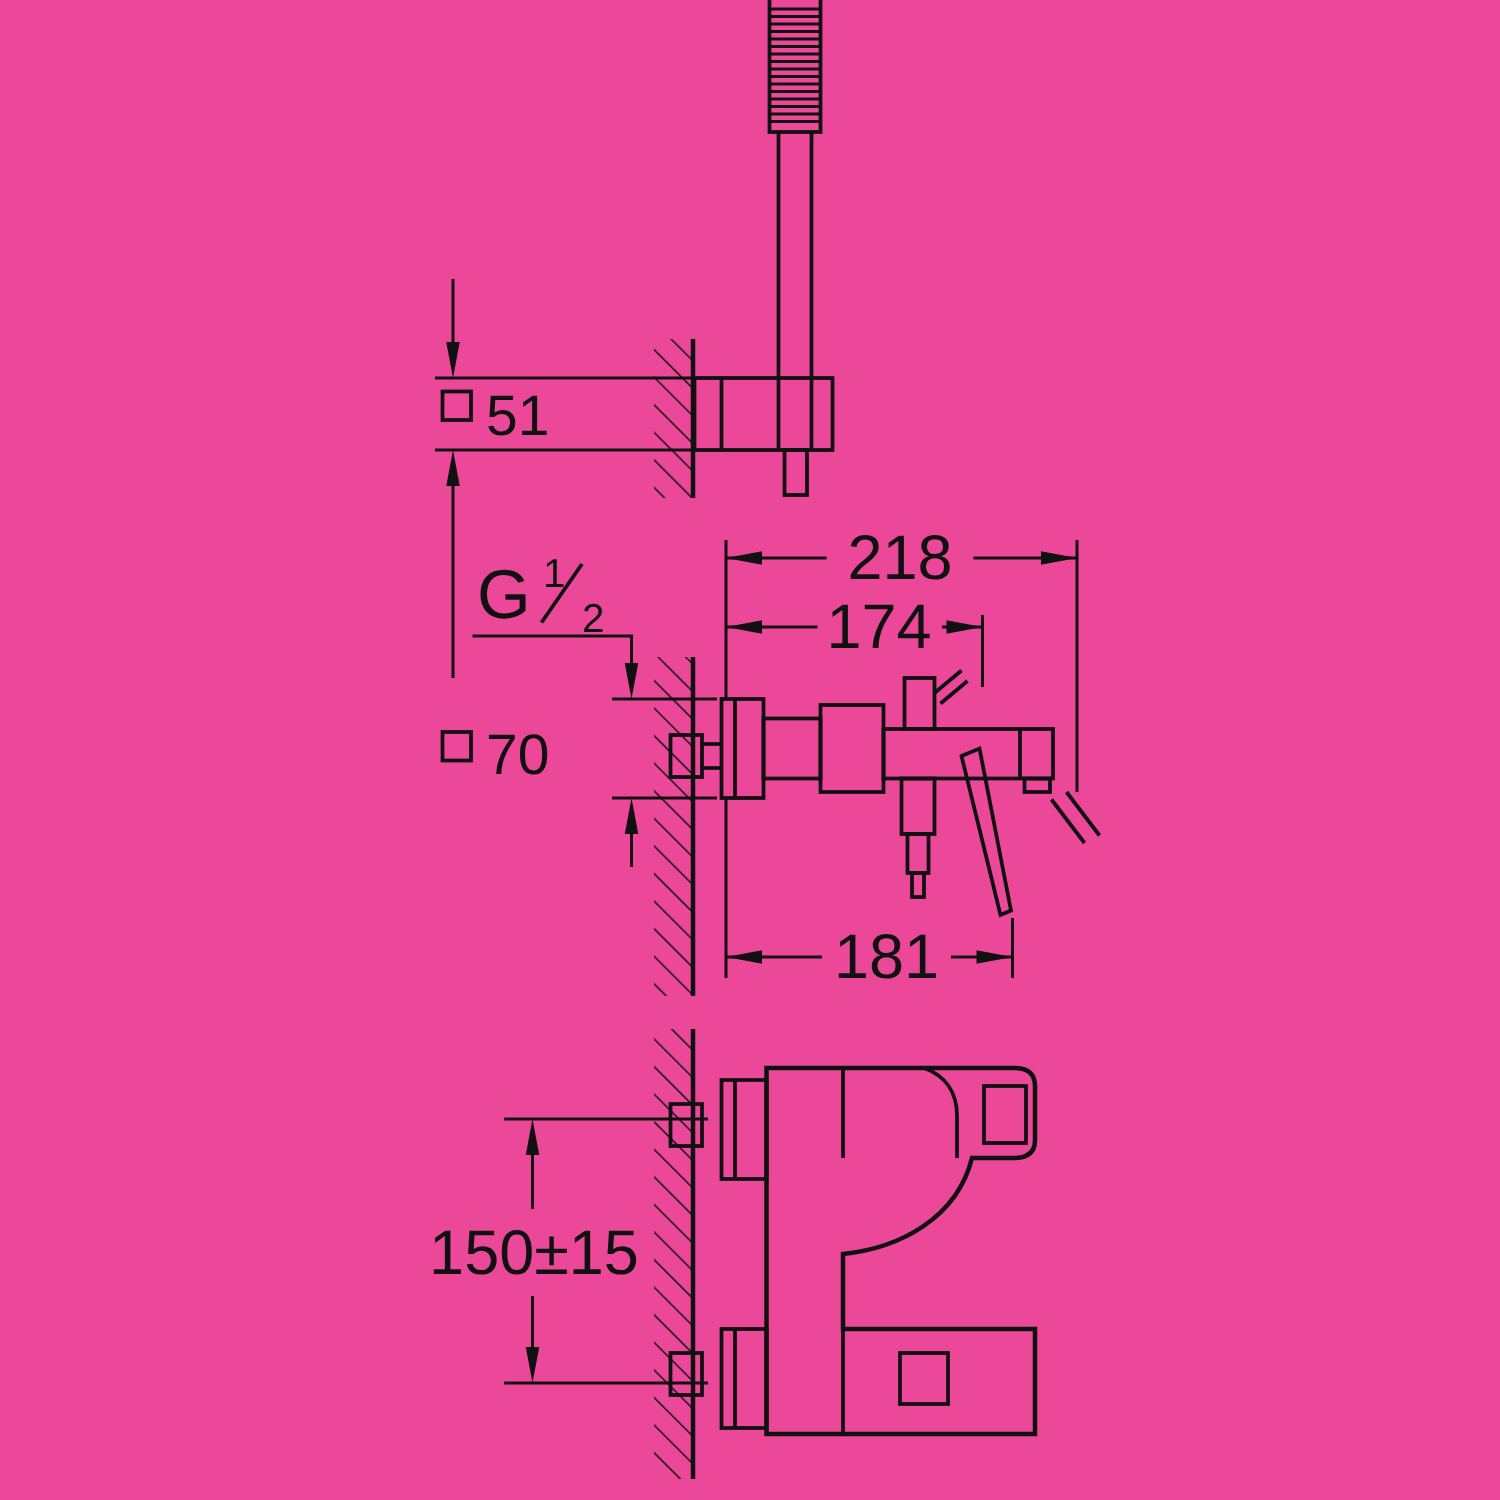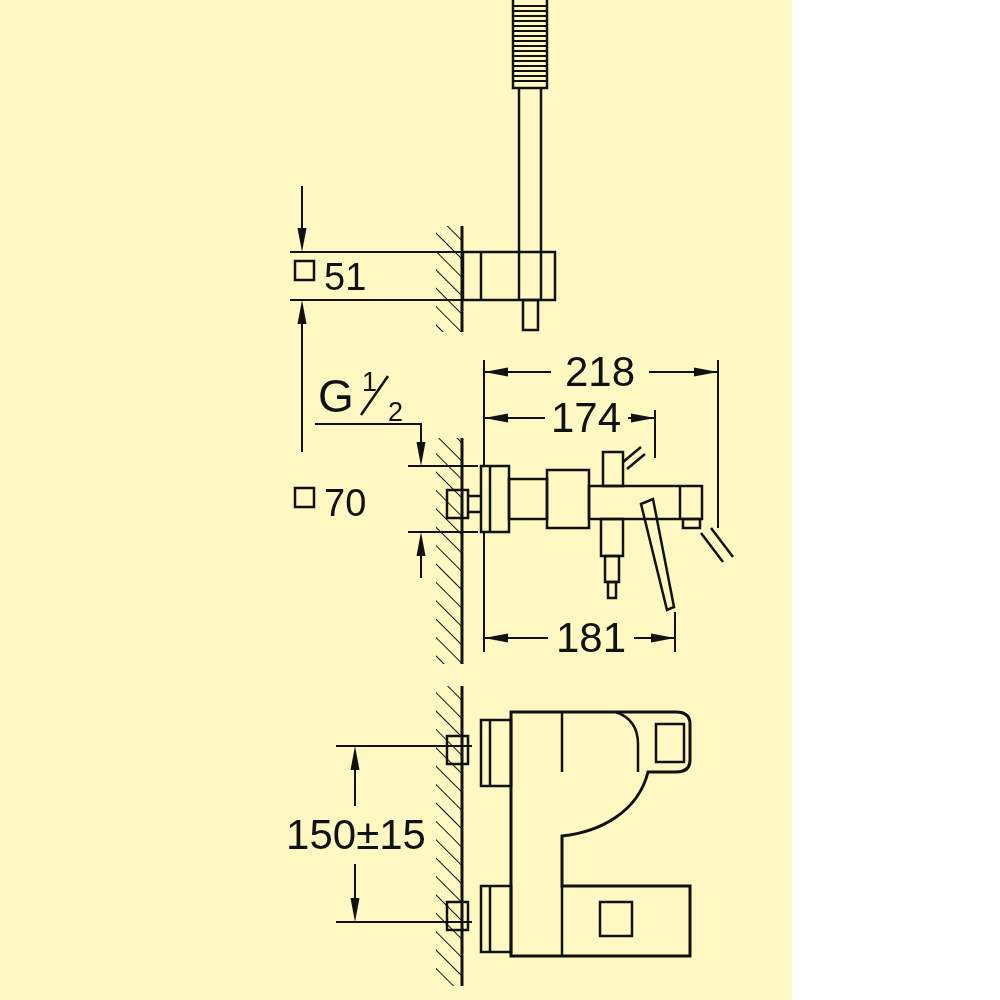--- a/index.html
+++ b/index.html
@@ -1,23 +1,23 @@
 <!DOCTYPE html>
 <html><head>
 <meta charset="utf-8">
 <style>
   html, body {
     margin: 0;
     padding: 0;
     background: #ffffff;
   }
   .sheet {
-    width: 792px;
+    width: 1000px;
     height: 1000px;
-    background: #fef9c3;
+    background: #ec4899;
     position: relative;
     overflow: hidden;
   }
   svg {
     display: block;
   }
   text {
     font-family: "Liberation Sans", "DejaVu Sans", sans-serif;
     fill: #111111;
   }

